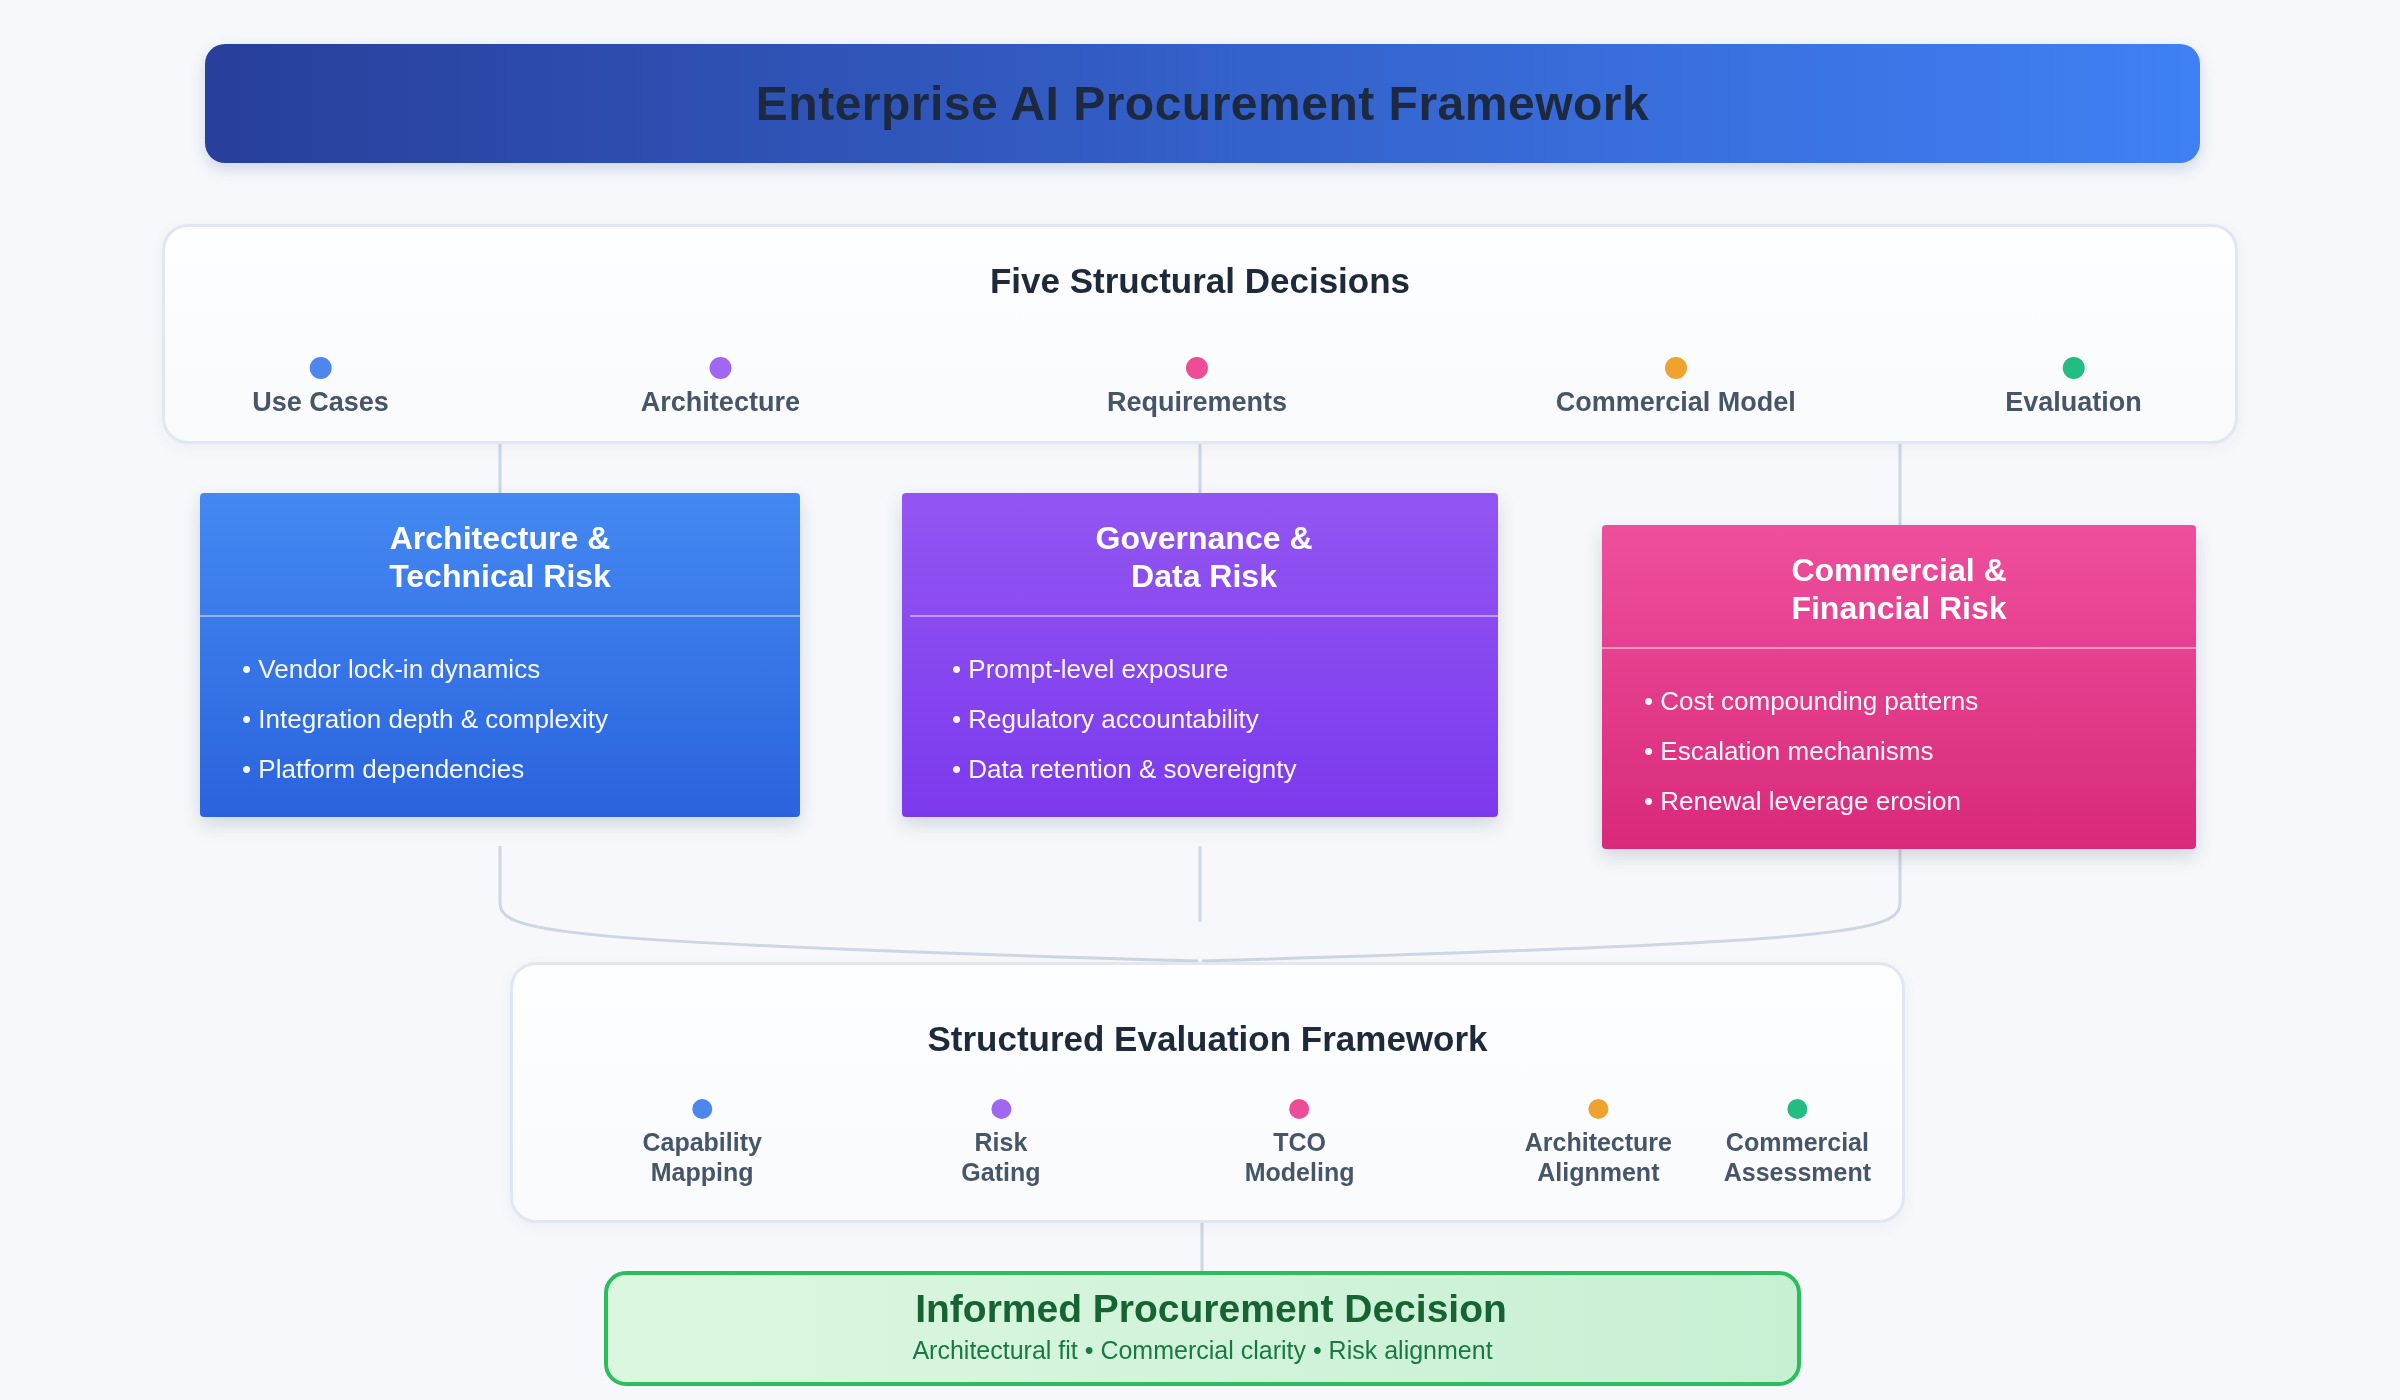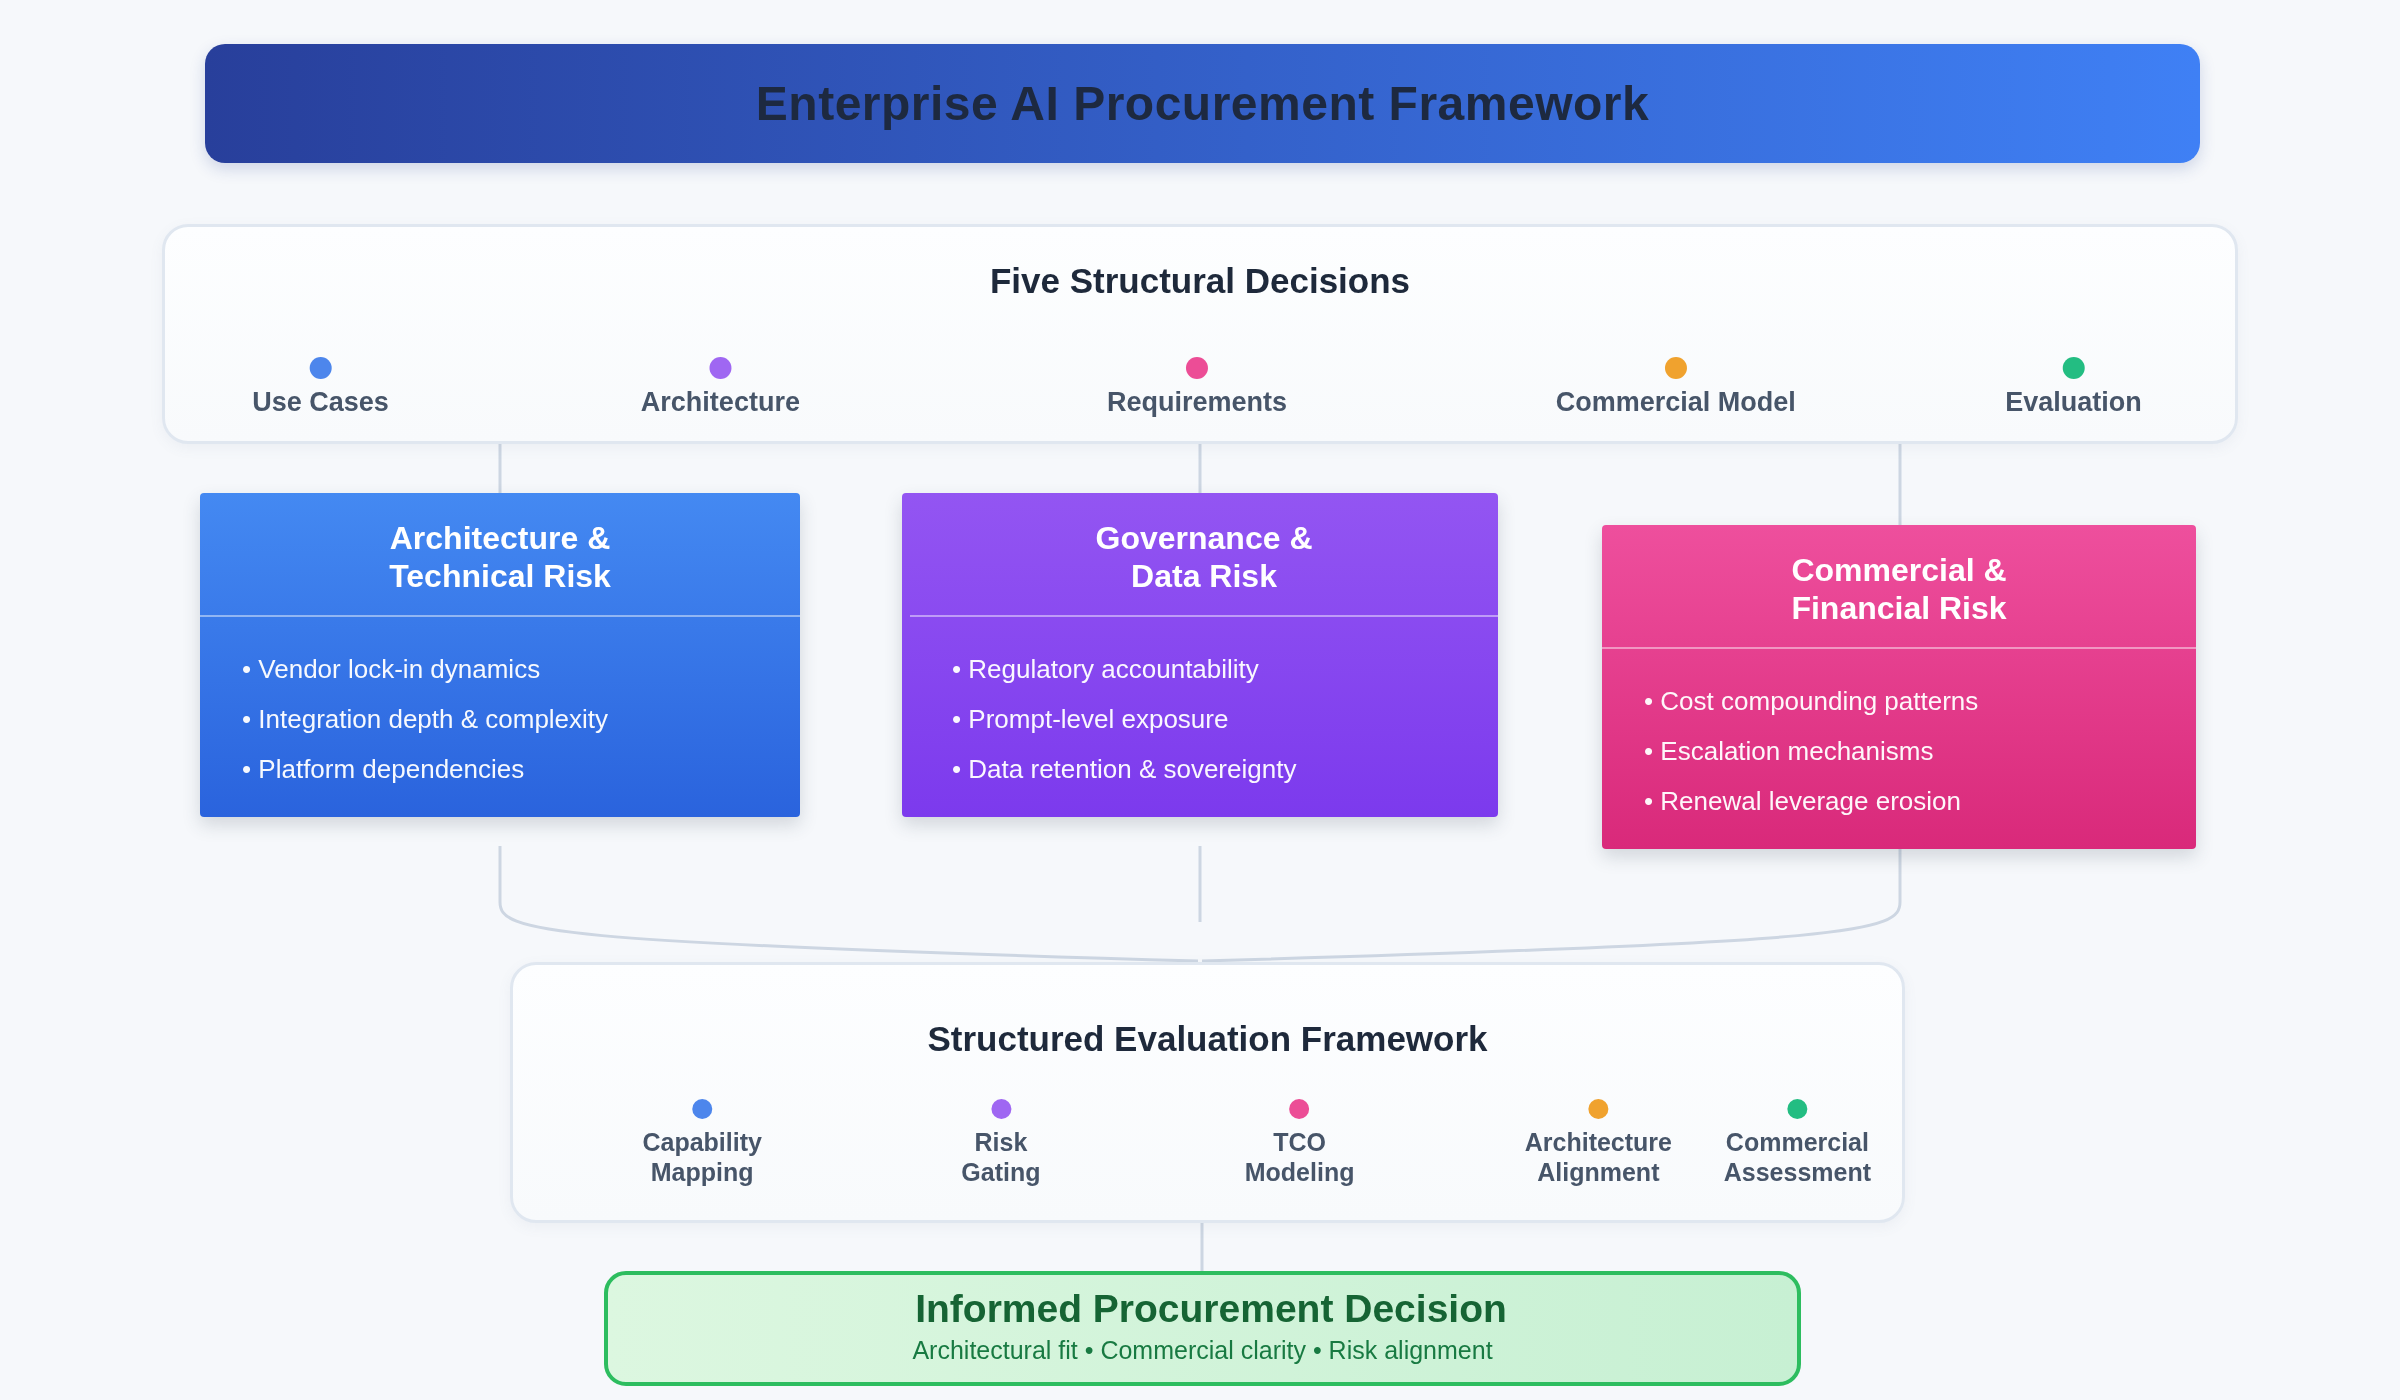--- a/index.html
+++ b/index.html
@@ -169,22 +169,22 @@
 </div>
 
 <div class="layer risk-card risk-card-2" style="background: linear-gradient(rgb(147, 85, 242), rgb(124, 58, 237));">
   <div class="card-header">
     <div class="card-title">
       <span>Governance &amp;</span><br>
       <span>Data Risk</span>
     </div>
   </div>
   <ul class="card-bullets">
+    <li>Prompt-level exposure</li>
     <li>Regulatory accountability</li>
-    <li>Prompt-level exposure</li>
     <li>Data retention &amp; sovereignty</li>
   </ul>
 </div>
 
 <div class="layer risk-card risk-card-3" style="background: linear-gradient(rgb(238, 79, 157), rgb(217, 41, 122));">
   <div class="card-header">
     <div class="card-title">
       <span>Commercial &amp;</span><br>
       <span>Financial Risk</span>
     </div>

